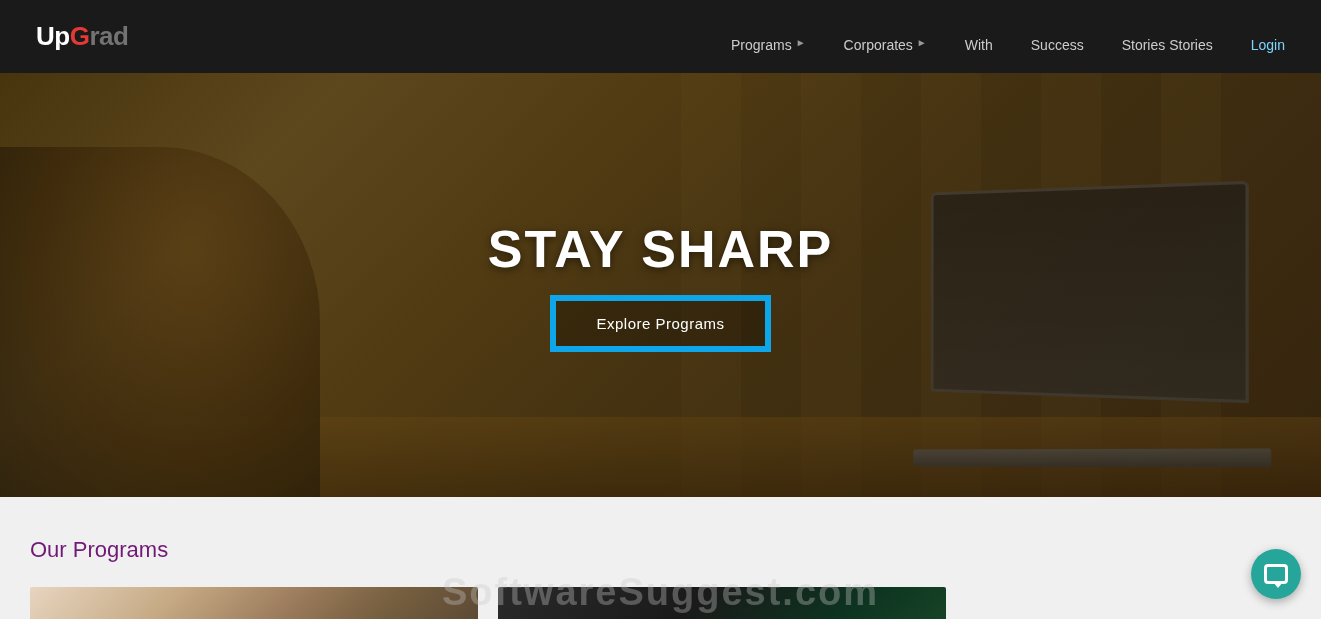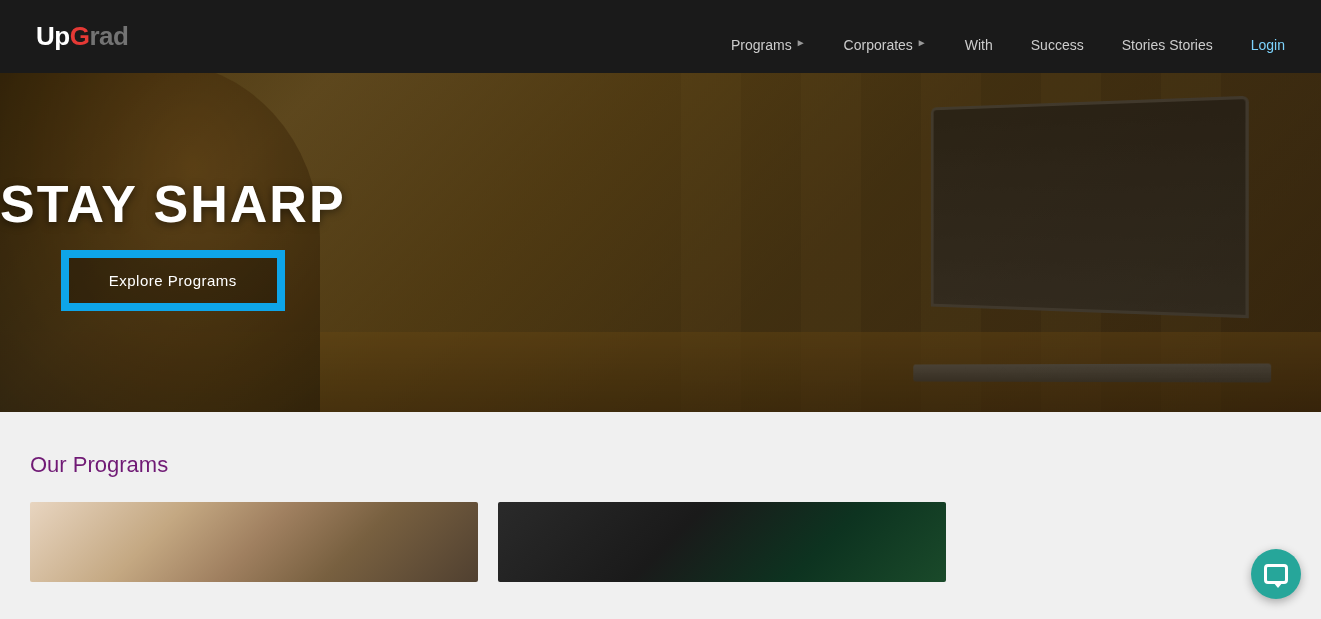--- a/index.html
+++ b/index.html
@@ -50,25 +50,25 @@
       color: #999;
     }
     .nav-links li.login a {
       color: #7dd3fc;
     }
 
     
     .hero {
       position: relative;
       width: 1321px;
-      height: 339px;
+      height: 424px;
       overflow: hidden;
       display: flex;
       align-items: center;
-      justify-content: flex-start;
+      justify-content: center;
     }
     .hero-bg {
       position: absolute;
       inset: 0;
       background: 
         linear-gradient(rgba(30,20,10,0.62), rgba(30,20,10,0.62)),
         linear-gradient(135deg, #8B6914 0%, #c49a3c 20%, #a07820 40%, #7a5c1a 60%, #6b4f1a 80%, #5a3f10 100%);
       background-size: cover;
       background-position: center;
     }
@@ -159,21 +159,21 @@
     }
     .hero-subtitle {
       font-size: 22px;
       font-weight: 300;
       margin-bottom: 36px;
       color: #eeeeee;
     }
     .hero-btn {
       display: inline-block;
       padding: 14px 40px;
-      border: 8px solid #0ea5e9;
+      border: 6px solid #0ea5e9;
       color: #ffffff;
       background: rgba(0,0,0,0.25);
       font-size: 15px;
       font-weight: 500;
       letter-spacing: 0.5px;
       cursor: pointer;
       text-decoration: none;
       transition: background 0.2s;
     }
 
@@ -323,17 +323,18 @@
     <a href="#" class="hero-btn">Explore Programs</a>
   </div>
 </section>
 
 <section class="programs-section">
   <h2 class="programs-title">Our Programs</h2>
   <div class="programs-cards">
     <div class="program-card card-finance"></div>
     <div class="program-card card-tech"></div>
   </div>
+  <div class="watermark">SoftwareSuggest.com</div>
 </section>
 
 <div class="chat-btn">
   <div class="chat-icon-inner"></div>
 </div>
 
 </body></html>

